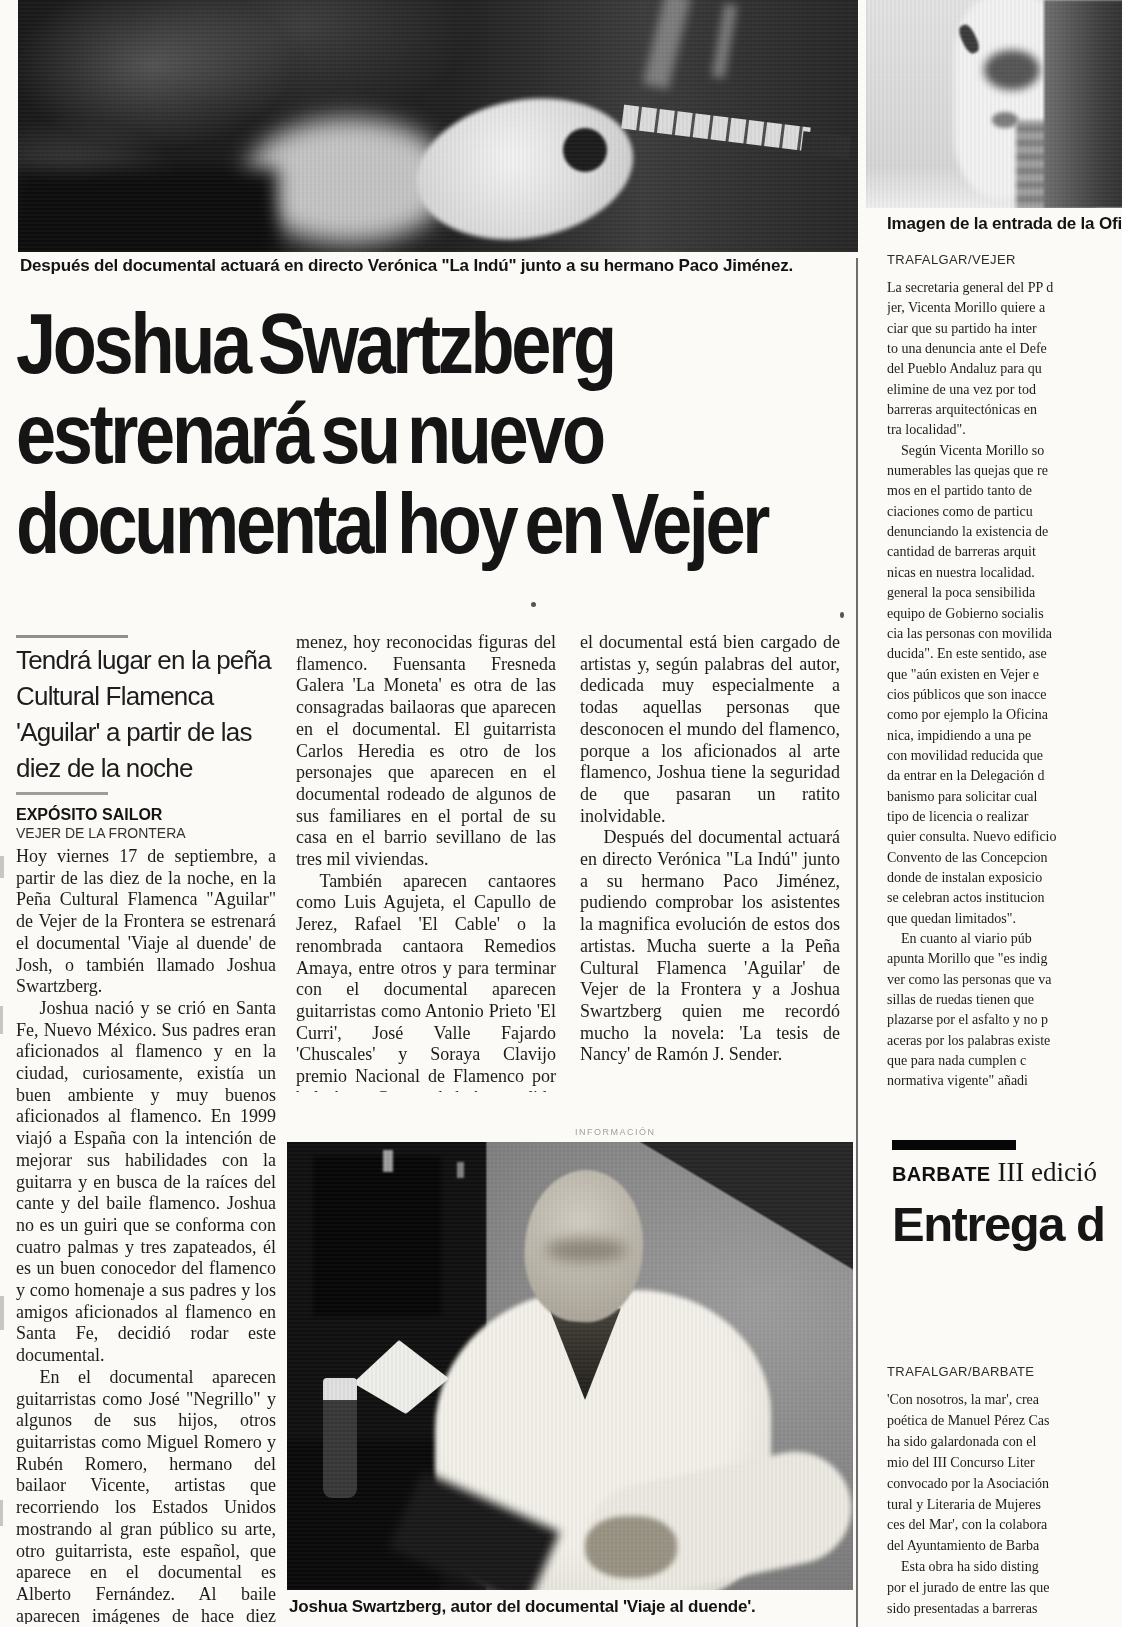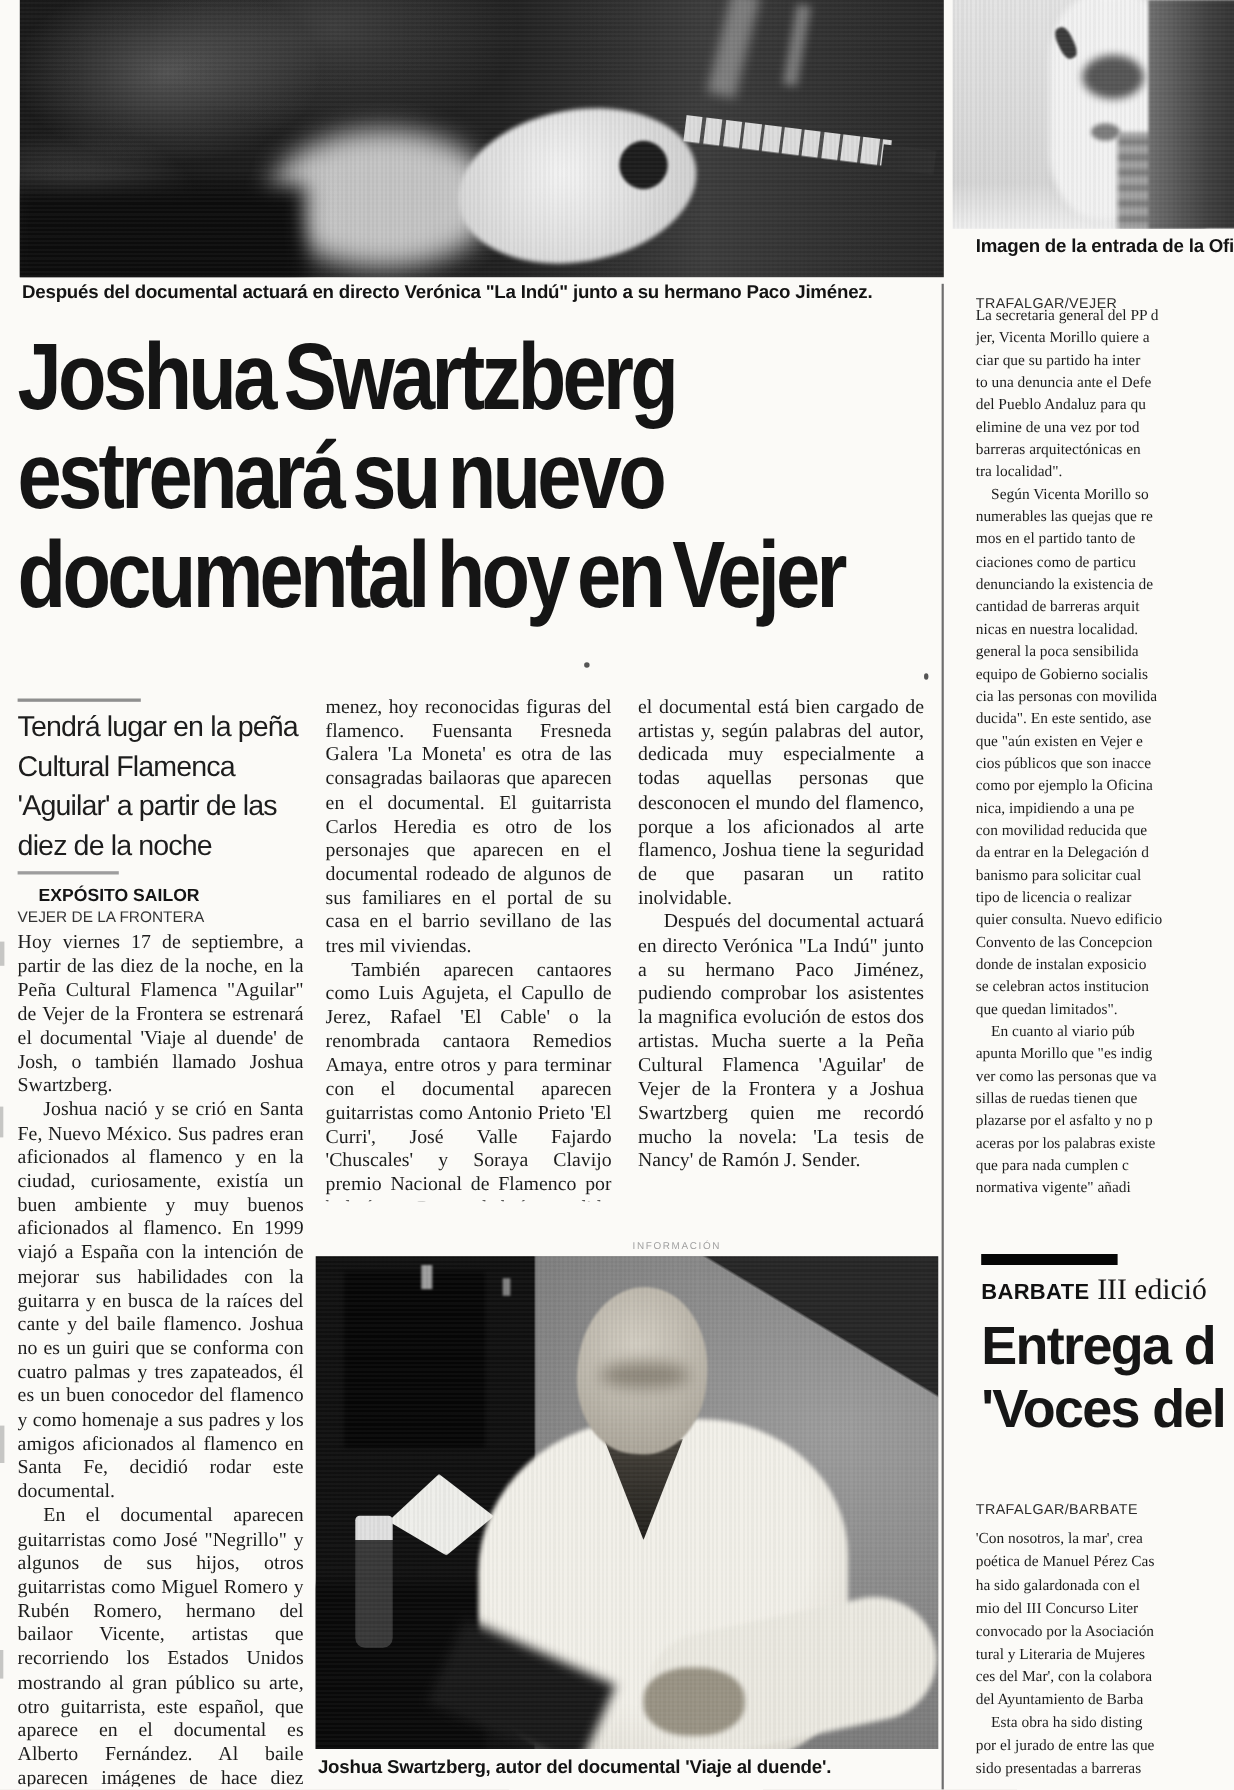--- a/index.html
+++ b/index.html
@@ -78,37 +78,37 @@
   .hl-line{white-space:nowrap;}
 
   .rule{background:#8f8f8f;height:3px;}
   .rule1{left:16px;top:635px;width:112px;}
   .rule2{left:16px;top:792px;width:92px;background:#9d9d9d;}
 
   .subhead{left:16px;top:642px;width:268px;font-family:"Liberation Sans",sans-serif;
     font-size:26px;line-height:36px;color:#1d1d1d;letter-spacing:-0.8px;}
   .sub-line{white-space:nowrap;}
 
-  .byline-name{left:16px;top:806px;font-family:"Liberation Sans",sans-serif;font-weight:700;font-size:16px;color:#141414;margin-left:19px;}
+  .byline-name{left:16px;top:806px;font-family:"Liberation Sans",sans-serif;font-weight:700;font-size:16px;color:#141414;}
   .byline-place{left:16px;top:825px;font-family:"Liberation Sans",sans-serif;font-size:14px;color:#333;}
 
   .colbody{font-size:18px;line-height:21.7px;text-align:justify;overflow:hidden;}
   .col1{left:16px;top:846px;width:260px;height:778px;}
   .col2{left:296px;top:632px;width:260px;height:460px;}
   .col3{left:580px;top:632px;width:260px;height:460px;}
   .para{margin:0;}
   .para + .para{text-indent:1.3em;}
 
   .photo-credit{left:575px;top:1127px;width:272px;text-align:left;
     font-family:"Liberation Sans",sans-serif;font-size:9px;letter-spacing:1.5px;color:#a0a0a0;}
 
   .divider{left:856px;top:258px;width:2px;height:1369px;background:#6e6e6e;}
 
   .kicker{font-family:"Liberation Sans",sans-serif;font-size:13px;letter-spacing:.4px;color:#2c2c2c;}
-  .kick1{left:887px;top:252px;margin-top:16px;}
+  .kick1{left:887px;top:252px;}
   .kick3{left:887px;top:1364px;}
 
   .rlines{font-size:14px;overflow:hidden;width:235px;}
   .rline{white-space:pre;overflow:hidden;}
   .art1-lines{left:887px;top:278px;height:818px;line-height:20.35px;}
   .art2-lines{left:887px;top:1390px;height:232px;line-height:20.9px;}
 
   .barbate-bar{left:892px;top:1140px;width:124px;height:10px;background:#060606;}
   .barbate-kicker{left:892px;top:1157px;width:230px;white-space:nowrap;overflow:hidden;}
   .barbate-word{font-family:"Liberation Sans",sans-serif;font-weight:700;font-size:20px;color:#111;letter-spacing:.3px;}
@@ -250,21 +250,20 @@
       <div class="rline">que para nada cumplen c</div>
       <div class="rline">normativa vigente" añadi</div>
     </div>
 
   <div class="abs barbate-bar"></div>
   <div class="abs barbate-kicker">
     <span class="barbate-word">BARBATE</span><span class="barbate-rest">III edició</span>
   </div>
   <div class="abs headline2">
       <div class="hl2-line">Entrega d</div>
-      <div class="hl2-line">'Voces del</div>
     </div>
 
   <div class="abs kicker kick3">TRAFALGAR/BARBATE</div>
   <div class="abs rlines art2-lines">
       <div class="rline">'Con nosotros, la mar', crea</div>
       <div class="rline">poética de Manuel Pérez Cas</div>
       <div class="rline">ha sido galardonada con el</div>
       <div class="rline">mio del III Concurso Liter</div>
       <div class="rline">convocado por la Asociación</div>
       <div class="rline">tural y Literaria de Mujeres</div>

